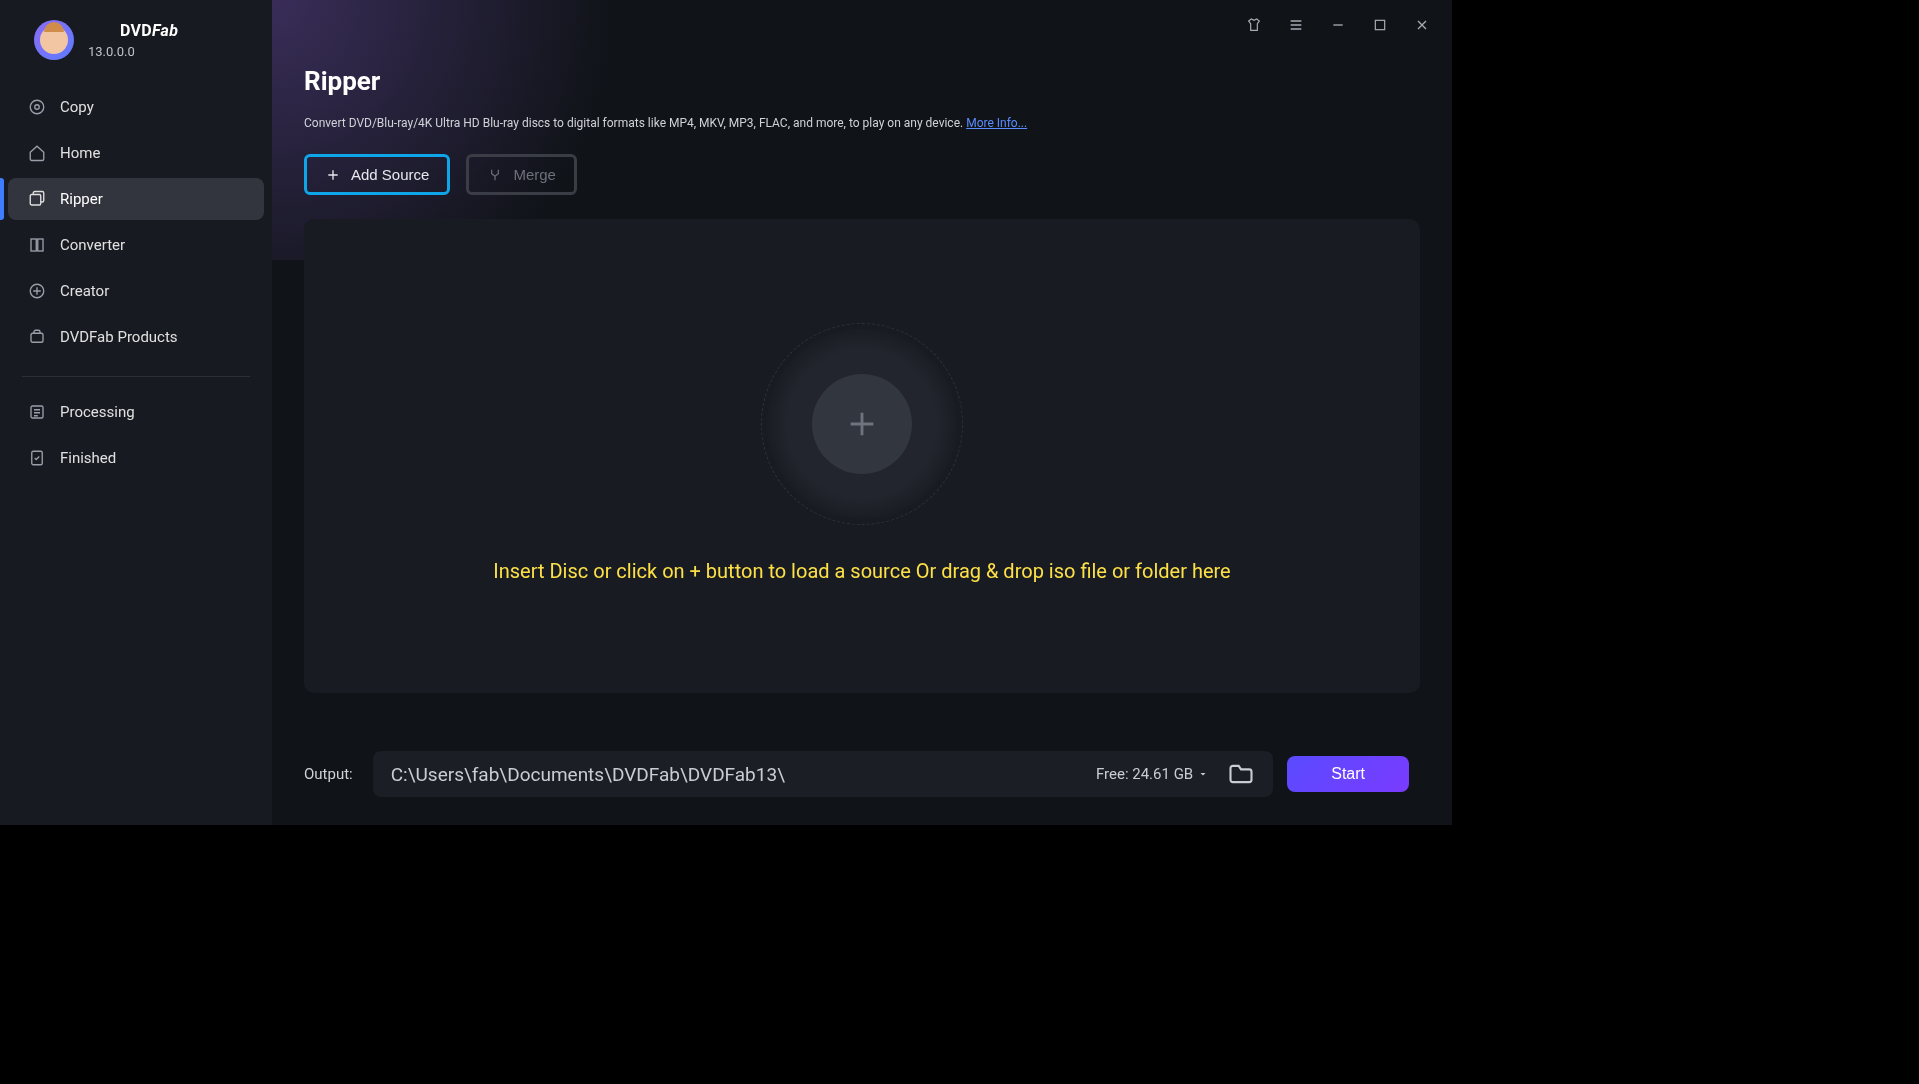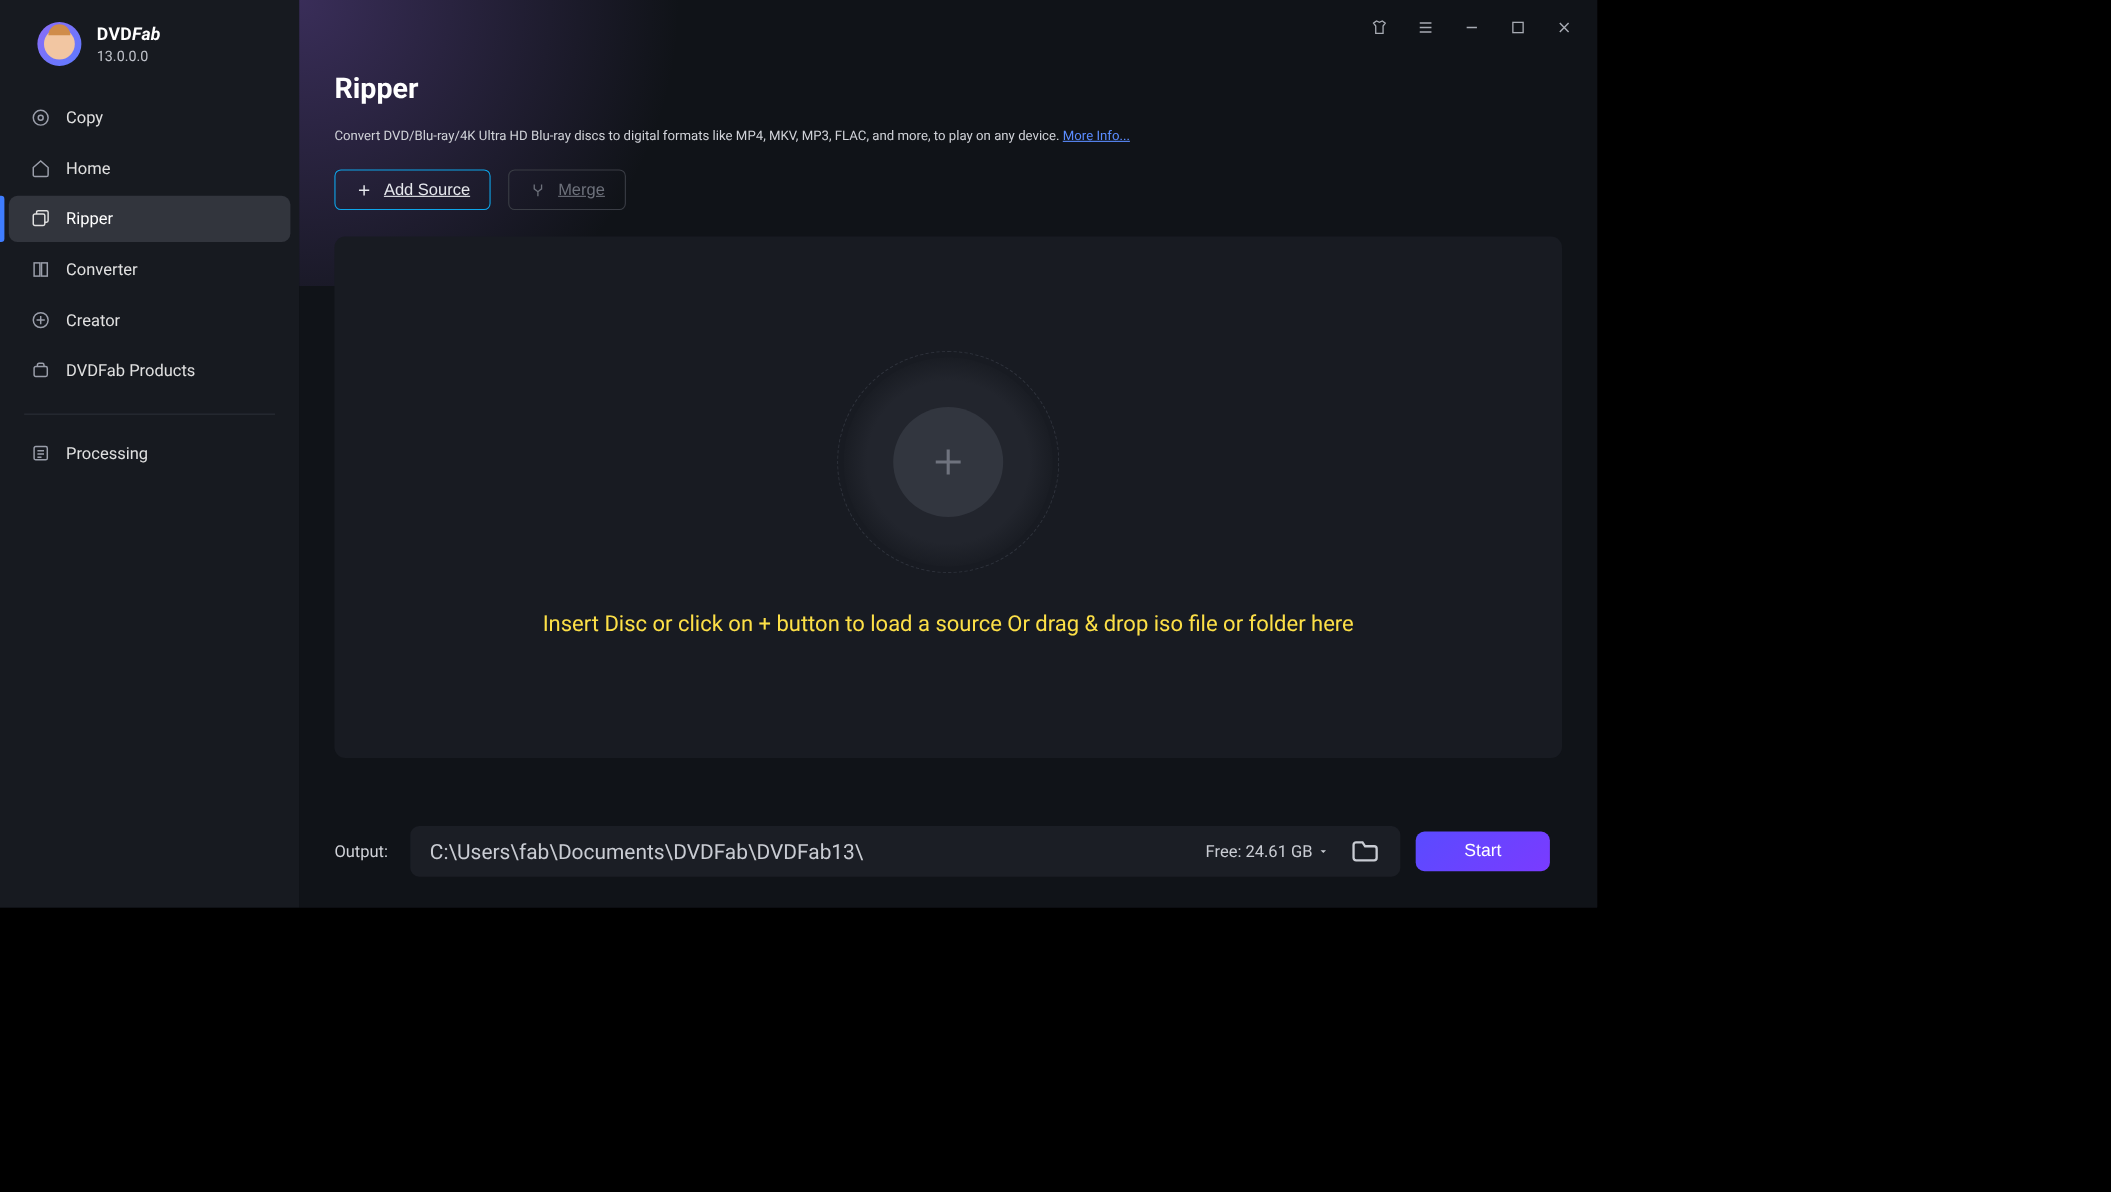--- a/index.html
+++ b/index.html
@@ -49,21 +49,21 @@
   position: relative;
 }
 .logo-face::before {
   content: "";
   position: absolute;
   top: -4px; left: 4px; right: 4px; height: 10px;
   background: #d08c4a;
   border-radius: 10px 10px 0 0;
 }
 .logo-text { display: flex; flex-direction: column; }
-.logo-title { color: #fff; font-weight: 700; font-size: 16px; letter-spacing: 0.3px; }
+.logo-title { color: #fff; font-weight: 700; font-size: 16px; letter-spacing: 0.3px; margin-left: 32px; }
 .logo-title .fab { font-style: italic; }
 .logo-version { color: #bfc2c9; font-size: 13px; margin-top: 4px; }
 .nav { padding: 0 8px; }
 .nav-item {
   display: flex;
   align-items: center;
   gap: 14px;
   padding: 12px 20px;
   border-radius: 8px;
   cursor: pointer;
@@ -153,27 +153,26 @@
 }
 .page-desc a { color: #5b8cff; text-decoration: underline; }
 .action-row {
   display: flex;
   gap: 16px;
   margin-top: 24px;
 }
 .btn {
   display: flex; align-items: center; gap: 10px;
   padding: 9px 18px;
-  border: 1px solid #0ea5e9;
+  border: 3px solid #0ea5e9;
   border-radius: 6px;
   background: transparent;
   color: #e6e8ed;
   font-size: 15px;
   cursor: pointer;
-  text-decoration: underline;
 }
 .btn.disabled { color: #6d717b; border-color: #3a3d45; cursor: default; }
 .btn .icon { width: 16px; height: 16px; display: flex; align-items: center; justify-content: center; }
 .dropzone {
   margin-top: 24px;
   flex: 1;
   background: #181b22;
   border-radius: 10px;
   display: flex;
   flex-direction: column;
@@ -320,20 +319,29 @@
 
     <nav class="nav">
       <div class="nav-item">
         <span class="icon">
           <svg viewBox="0 0 24 24" fill="none" stroke="currentColor" stroke-width="1.8">
               <rect x="4" y="4" width="16" height="16" rx="2"></rect>
               <path d="M8 9h8M8 13h8M8 17h5"></path>
             </svg>
         </span>
         <span>Processing</span>
+      </div>
+      <div class="nav-item">
+        <span class="icon">
+          <svg viewBox="0 0 24 24" fill="none" stroke="currentColor" stroke-width="1.8">
+              <rect x="5" y="3" width="14" height="18" rx="2"></rect>
+              <path d="M9 12l2 2 4-4"></path>
+            </svg>
+        </span>
+        <span>Finished</span>
       </div>
     </nav>
   </aside>
 
   <main class="main">
     <div class="titlebar">
       <div class="tb-btn">
         <svg viewBox="0 0 24 24" fill="none" stroke="currentColor" stroke-width="1.8">
             <path d="M4 6l4-3 4 2 4-2 4 3-3 4v10H7V10z"></path>
           </svg>

